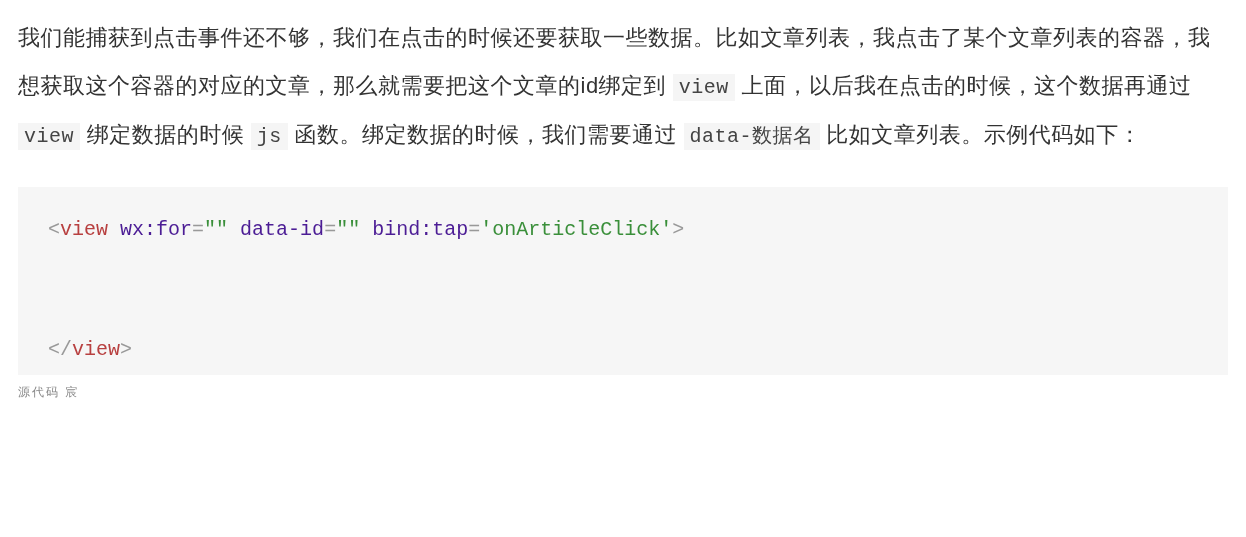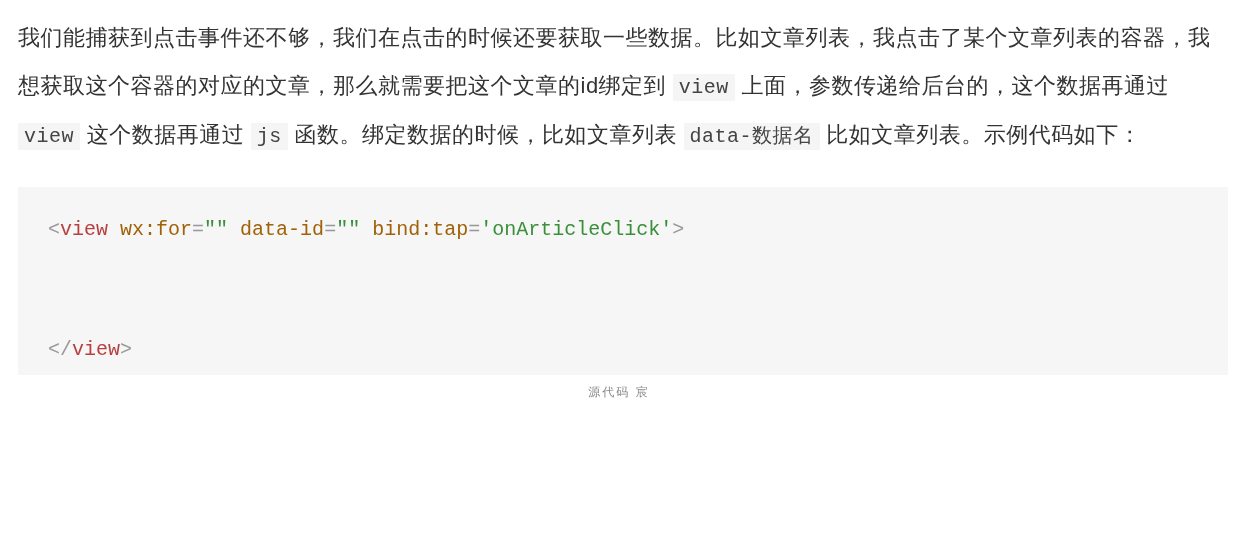--- a/index.html
+++ b/index.html
@@ -31,36 +31,36 @@
       background: #f6f6f6;
       padding: 28px 30px 10px 30px;
       font-family: Consolas, Monaco, "Courier New", monospace;
       font-size: 20px;
       line-height: 1.5;
       white-space: pre;
       color: #333;
     }
     .tok-punc { color: #999; }
     .tok-tag { color: #b84040; }
-    .tok-attr { color: #a16207; }
+    .tok-attr { color: #4c1d95; }
     .tok-str { color: #3a8f3a; }
     .footer-note {
-      text-align: center;
+      text-align: left;
       font-size: 12px;
       color: #888;
       margin-top: 4px;
       letter-spacing: 2px;
       padding-right: 8px;
     }
   </style>
 </head>
 <body>
 
 <p class="paragraph">
-  <span>我们能捕获到点击事件还不够，我们在点击的时候还要获取一些数据。比如文章列表，我点击了某个文章列表的容器，我想获取这个容器的对应的文章，那么就需要把这个文章的id绑定到 </span><code class="inline">view</code><span> 上面，参数传递给后台的，这个数据再通过 </span><code class="inline">view</code><span> 这个数据再通过 </span><code class="inline">js</code><span> 函数。绑定数据的时候，比如文章列表 </span><code class="inline">data-数据名</code><span> 比如文章列表。示例代码如下：</span>
+  <span>我们能捕获到点击事件还不够，我们在点击的时候还要获取一些数据。比如文章列表，我点击了某个文章列表的容器，我想获取这个容器的对应的文章，那么就需要把这个文章的id绑定到 </span><code class="inline">view</code><span> 上面，以后我在点击的时候，这个数据再通过 </span><code class="inline">view</code><span> 绑定数据的时候 </span><code class="inline">js</code><span> 函数。绑定数据的时候，我们需要通过 </span><code class="inline">data-数据名</code><span> 比如文章列表。示例代码如下：</span>
 </p>
 
 <div class="code-block"><span class="tok-punc">&lt;</span><span class="tok-tag">view</span><span> </span><span class="tok-attr">wx:for</span><span class="tok-punc">=</span><span class="tok-str">""</span><span> </span><span class="tok-attr">data-id</span><span class="tok-punc">=</span><span class="tok-str">""</span><span> </span><span class="tok-attr">bind:tap</span><span class="tok-punc">=</span><span class="tok-str">'onArticleClick'</span><span class="tok-punc">&gt;</span>
 
 <span></span>
 
 <span class="tok-punc">&lt;/</span><span class="tok-tag">view</span><span class="tok-punc">&gt;</span>
 </div>
 
 <div class="footer-note">源代码  宸</div>

